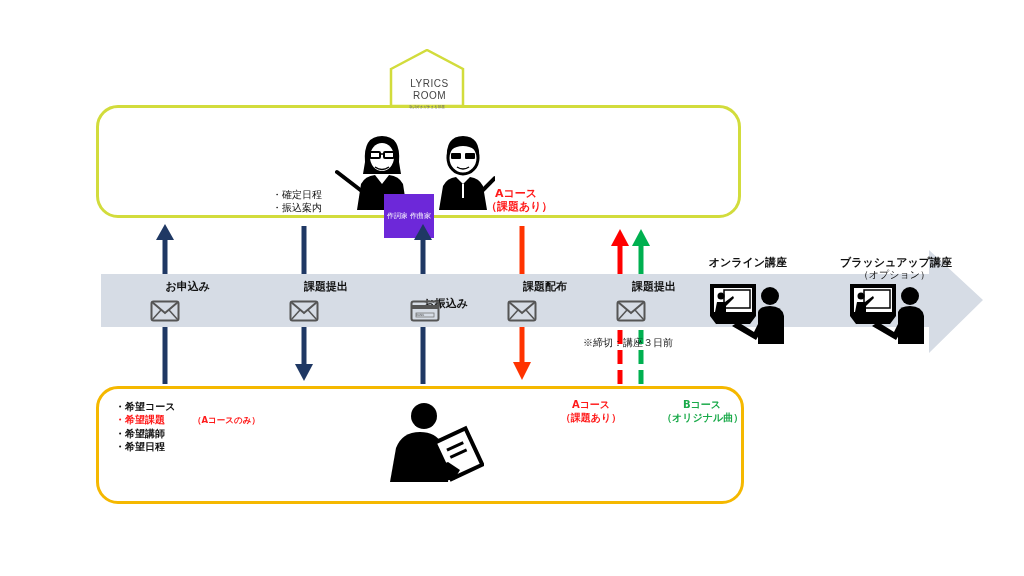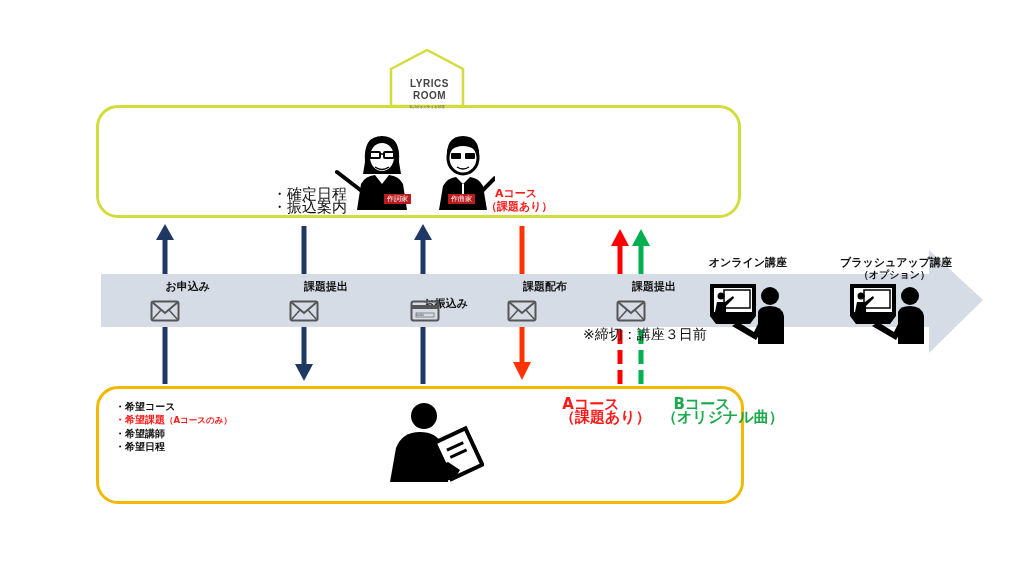--- a/index.html
+++ b/index.html
@@ -5,28 +5,28 @@
   html, body { margin:0; padding:0; background:#ffffff; }
   body { width:1024px; height:576px; position:relative; overflow:hidden;
          font-family:"DejaVu Sans", sans-serif; color:#111; }
   .abs { position:absolute; }
   .box-top { left:96px; top:105px; width:645px; height:113px; border:3px solid #d2dc3c;
              border-radius:22px; box-sizing:border-box; background:#fff; }
   .box-bottom { left:96px; top:386px; width:648px; height:118px; border:3px solid #f5b800;
                 border-radius:22px; box-sizing:border-box; background:#fff; }
   .house { left:389px; top:49px; width:76px; height:58px; }
   .house-title { left:389px; top:78px; width:81px; text-align:center; font-size:10px;
-                 line-height:12px; color:#444; letter-spacing:0.5px; font-family:"Liberation Sans", sans-serif;font-weight:bold; }
+                 line-height:12px; color:#444; letter-spacing:0.5px; font-family:"Liberation Sans", sans-serif; }
   .house-sub { left:389px; top:105px; width:76px; text-align:center; font-size:3.5px; color:#666; }
   .band { left:0; top:0; width:1024px; height:576px; }
   .step-label { font-size:11px; font-weight:bold; text-align:right; width:90px; white-space:nowrap; }
-  .note { font-size:15px; line-height:13px; white-space:nowrap; }
+  .note { font-size:10px; line-height:13px; white-space:nowrap; }
   .red { color:#ff1a1a; }
   .green { color:#1aaa4a;margin-left:42px; }
-  .tag { font-size:7px; color:#fff; background:#b91c1c; padding:0 3px; }
+  .tag { font-size:7px; color:#fff; background:#6d28d9; padding:17px 3px; }
 </style>
 </head>
 <body>
 
 <div class="abs box-top"></div>
 
 <svg class="abs house" viewBox="0 0 76 58">
   <polygon points="2,20 38,1 74,20 74,57 2,57" fill="#ffffff" stroke="#d2dc3c" stroke-width="2.5"></polygon>
 </svg>
 <div class="abs house-title">
@@ -53,21 +53,21 @@
     <ellipse cx="128" cy="26" rx="15" ry="16" fill="none" stroke="#000" stroke-width="3"></ellipse>
     <rect x="116" y="21" width="10" height="6" rx="1" fill="#000"></rect>
     <rect x="130" y="21" width="10" height="6" rx="1" fill="#000"></rect>
     <path d="M122,35 Q128,39 134,35" stroke="#000" stroke-width="1.5" fill="none"></path>
     <path d="M104,78 L108,54 Q112,46 121,45 L128,52 L135,45 Q144,46 148,54 L152,78 Z" fill="#000"></path>
     <line x1="128" y1="52" x2="128" y2="66" stroke="#fff" stroke-width="2"></line>
     <line x1="146" y1="60" x2="160" y2="46" stroke="#000" stroke-width="4" stroke-linecap="round"></line>
   </g>
 </svg>
 <div class="abs tag" style="left:384px;top:194px;">作詞家</div>
-<div class="abs tag" style="left:448px;top:194px;">作曲家</div>
+<div class="abs tag" style="left:407px;top:194px;">作曲家</div>
 
 <div class="abs note" style="left:272px;top:188px;">
   <div>・確定日程</div>
   <div>・振込案内</div>
 </div>
 <div class="abs note red" style="left:486px;top:187px;width:60px;text-align:center;font-weight:bold;font-size:11px;">
   <div>Aコース</div>
   <div>（課題あり）</div>
 </div>
 
@@ -106,21 +106,21 @@
   </g>
 </svg>
 
 <div class="abs step-label" style="left:120px;top:279px;">お申込み</div>
 <div class="abs step-label" style="left:258px;top:279px;">課題提出</div>
 <div class="abs step-label" style="left:378px;top:296px;">お振込み</div>
 <div class="abs step-label" style="left:477px;top:279px;">課題配布</div>
 <div class="abs step-label" style="left:586px;top:279px;">課題提出</div>
 <div class="abs step-label" style="left:697px;top:255px;">オンライン講座</div>
 <div class="abs step-label" style="left:840px;top:255px;">ブラッシュアップ講座</div>
-<div class="abs step-label" style="left:840px;top:268px;font-weight:bold;font-size:10px;">（オプション）</div>
+<div class="abs step-label" style="left:840px;top:268px;font-weight:normal;font-size:10px;">（オプション）</div>
 
 <svg class="abs" style="left:150px;top:300px;width:30px;height:22px;" viewBox="0 0 30 22">
   <rect x="1.5" y="1.5" width="27" height="19" rx="2" fill="none" stroke="#555" stroke-width="2"></rect>
   <polyline points="2,2 15,13 28,2" fill="none" stroke="#555" stroke-width="2"></polyline>
   <line x1="2" y1="20" x2="11" y2="10" stroke="#555" stroke-width="1.5"></line>
     <line x1="28" y1="20" x2="19" y2="10" stroke="#555" stroke-width="1.5"></line>
 </svg>
 <svg class="abs" style="left:289px;top:300px;width:30px;height:22px;" viewBox="0 0 30 22">
   <rect x="1.5" y="1.5" width="27" height="19" rx="2" fill="none" stroke="#555" stroke-width="2"></rect>
   <polyline points="2,2 15,13 28,2" fill="none" stroke="#555" stroke-width="2"></polyline>
@@ -162,26 +162,26 @@
   <rect x="6" y="6" width="38" height="24" fill="#fff"></rect>
   <rect x="16" y="8" width="26" height="18" fill="none" stroke="#000" stroke-width="1.5"></rect>
   <circle cx="13" cy="14" r="3.5" fill="#000"></circle>
   <path d="M7,30 L9,20 L17,20 L25,14 L26,16 L18,24 L18,30 Z" fill="#000"></path>
   <path d="M2,34 L48,34 L42,42 L8,42 Z" fill="#000"></path>
   <circle cx="62" cy="14" r="9" fill="#000"></circle>
   <path d="M50,62 L50,30 Q52,24 62,24 Q74,24 76,34 L76,62 Z" fill="#000"></path>
   <path d="M24,44 L30,40 L46,50 L50,42 L54,48 L48,58 Z" fill="#000"></path>
 </svg>
 
-<div class="abs note" style="left:583px;top:328px;font-size:14px;">※締切：講座３日前</div>
+<div class="abs note" style="left:583px;top:336px;font-size:10px;font-family:Liberation Serif, serif;">※締切：講座３日前</div>
 
 <div class="abs box-bottom"></div>
 <div class="abs note" style="left:115px;top:400px;font-size:10px;font-weight:bold;line-height:13px;">
   <div>・希望コース</div>
-  <div class="red"><span>・希望課題</span><span style="font-size:8.5px;">（Aコースのみ）</span></div>
+  <div class="red"><span>・希望課題</span><span style="font-size:8.5px;margin-left:28px;">（Aコースのみ）</span></div>
   <div>・希望講師</div>
   <div>・希望日程</div>
 </div>
 
 <svg class="abs" style="left:388px;top:400px;width:96px;height:82px;" viewBox="0 0 96 82">
   <circle cx="36" cy="16" r="13" fill="#000"></circle>
   <path d="M2,82 L8,48 Q14,32 32,32 Q48,32 54,44 L62,64 L60,82 Z" fill="#000"></path>
   <g transform="rotate(-25 70 55)">
     <rect x="54" y="34" width="34" height="40" fill="#fff" stroke="#000" stroke-width="4"></rect>
     <line x1="62" y1="46" x2="80" y2="46" stroke="#000" stroke-width="3"></line>

